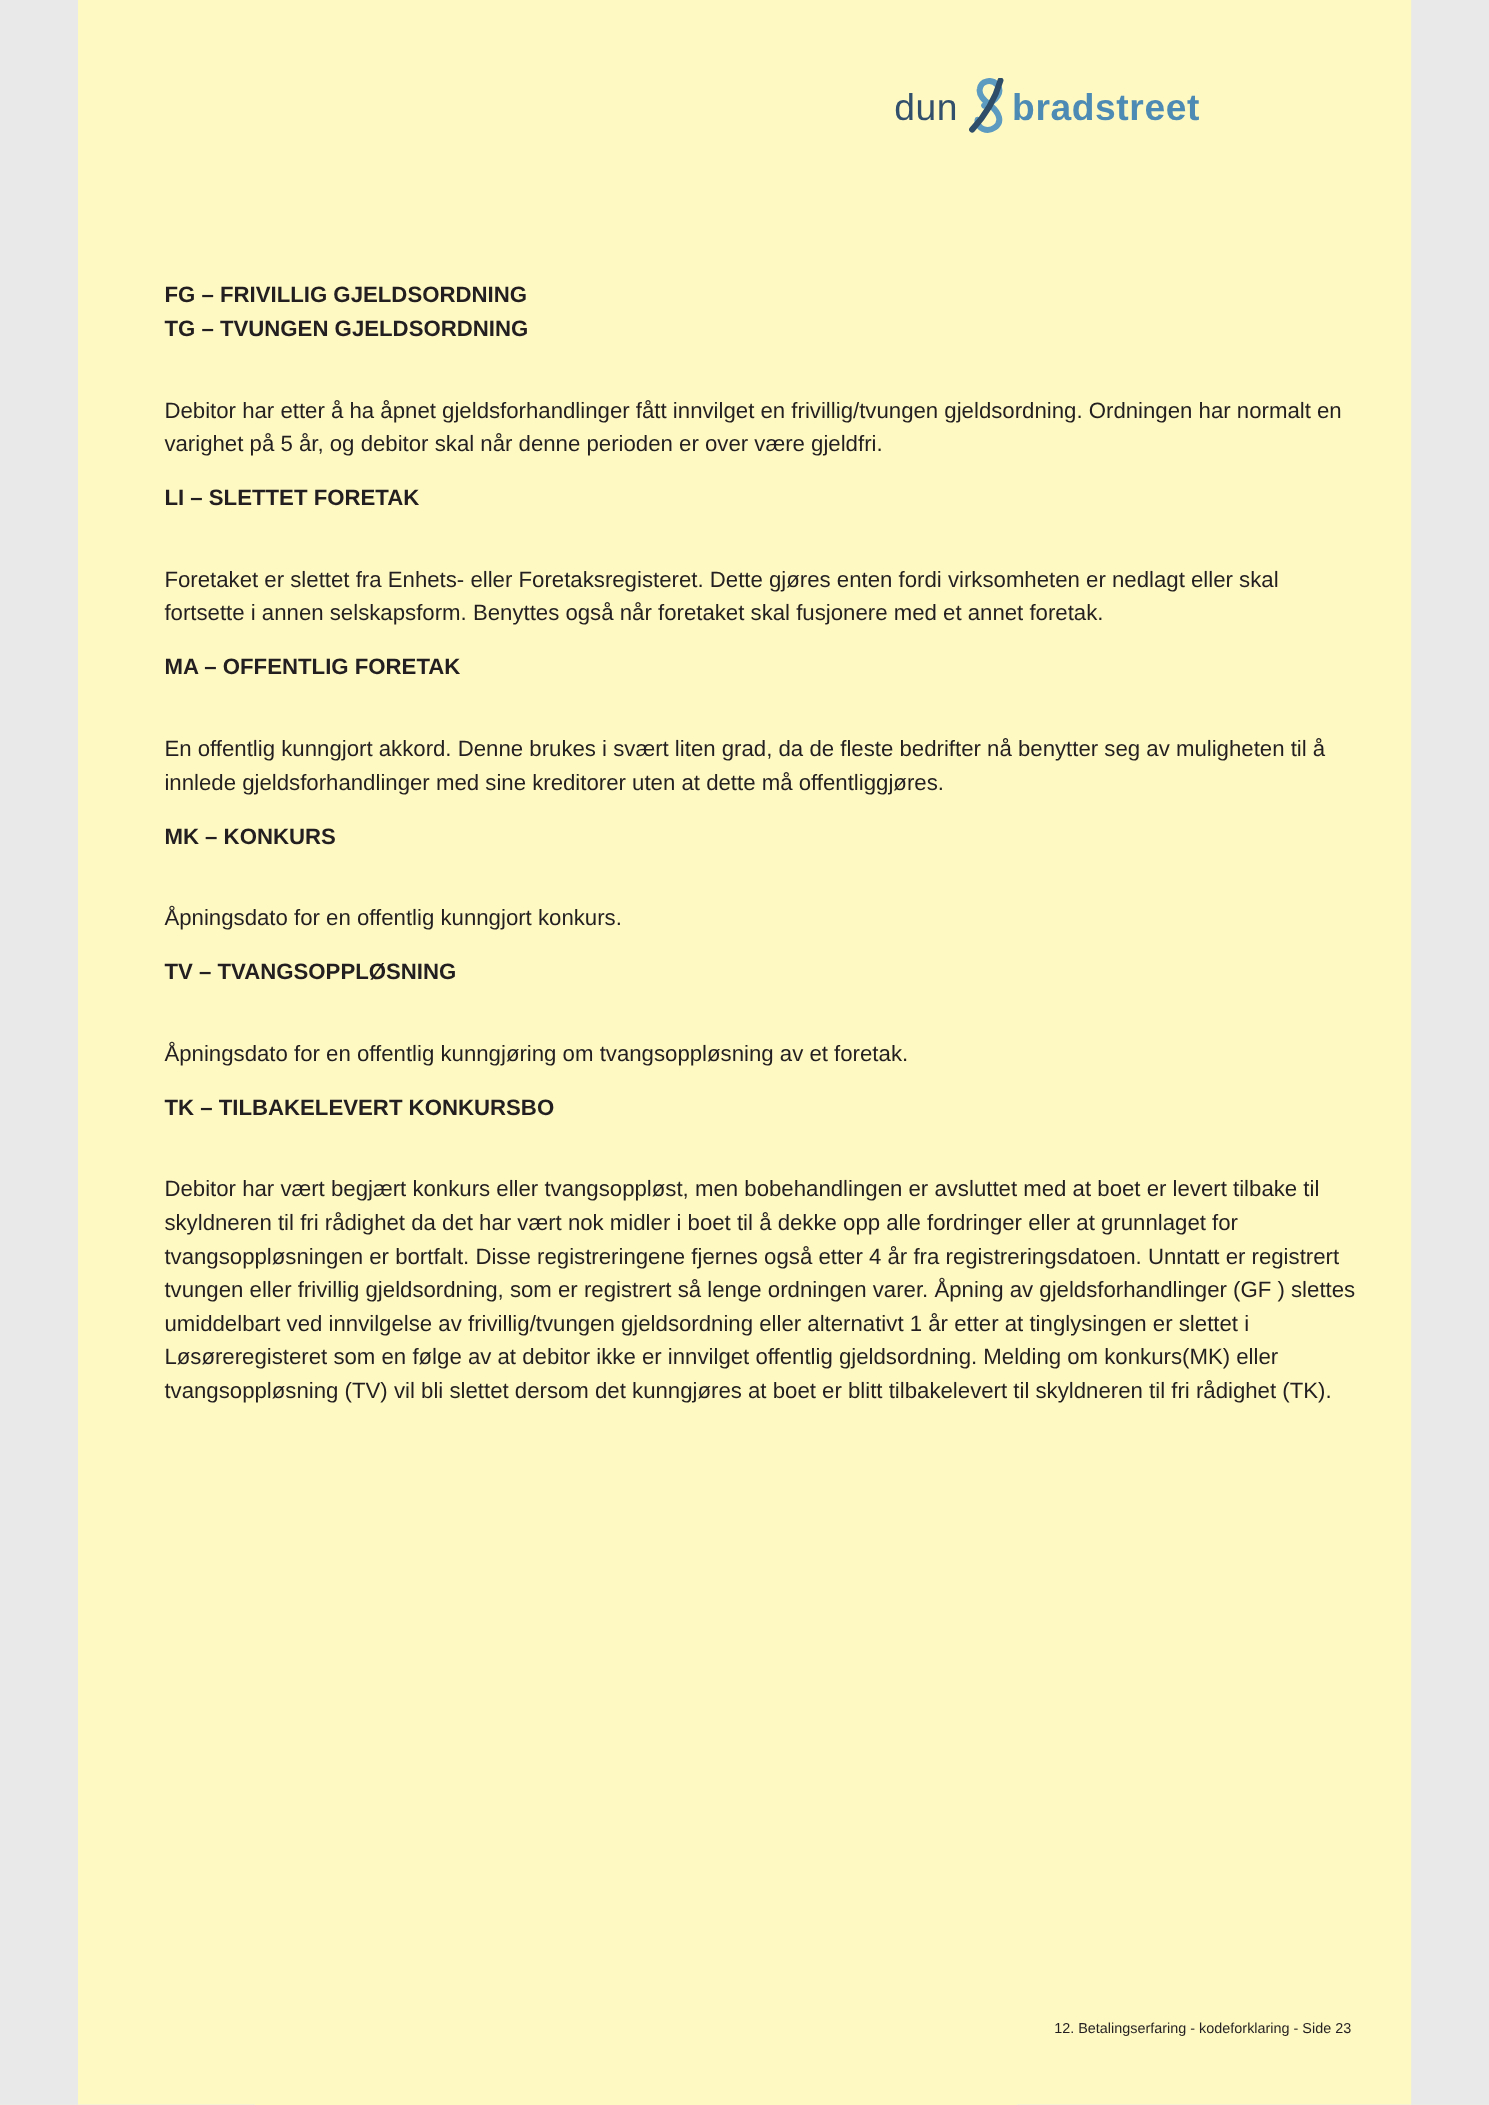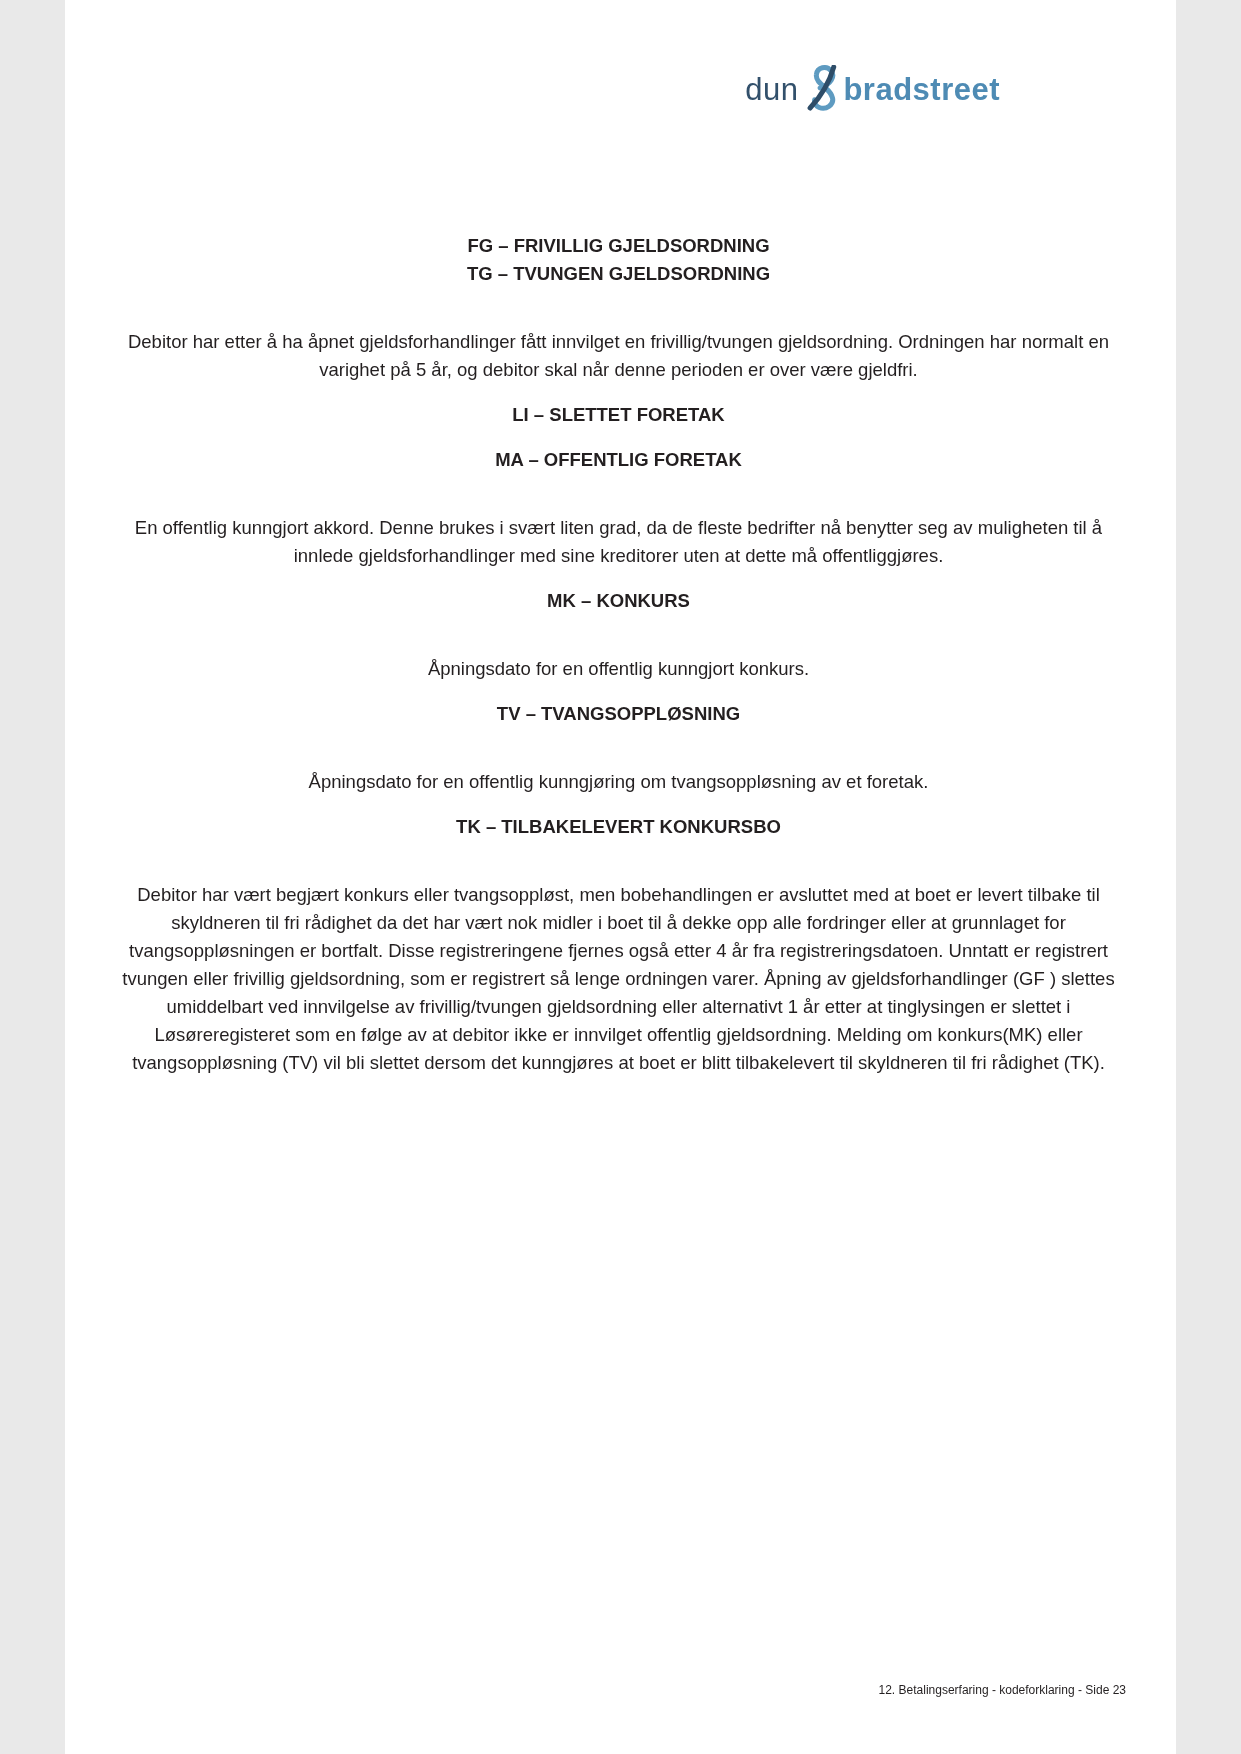--- a/index.html
+++ b/index.html
@@ -2,21 +2,21 @@
 <html lang="no"><head>
 <meta charset="utf-8">
 <style>
   * { margin: 0; padding: 0; box-sizing: border-box; }
   html, body { background: #e9e9e9; }
   .page {
     position: relative;
     width: 1111px;
     height: 1754px;
     margin: 0 auto;
-    background: #ffffff;
+    background: #fef9c3;
     font-family: "Liberation Sans", sans-serif;
     color: #231f20;
     overflow: hidden;
   }
 
   
   .logo {
     position: absolute;
     top: 64px;
     right: 176px;
@@ -35,23 +35,22 @@
     font-weight: 700;
     letter-spacing: 0.5px;
     color: #4e8bb4;
   }
   .logo-amp-svg { height: 46px; width: 40px; margin: 0 2px 4px 3px; }
 
   
   .content {
     position: absolute;
     top: 232px;
-    left: 56px;
+    left: 72px;
     width: 995px;
-    text-align: center;
   }
   .section { margin: 0 0 17px 0; }
   .section-heading {
     font-size: 18.5px;
     line-height: 28px;
     font-weight: 700;
     color: #231f20;
   }
   .section-body {
     font-size: 18.5px;
@@ -90,20 +89,21 @@
   <main class="content">
 
     <section class="section">
       <h3 class="section-heading">FG – FRIVILLIG GJELDSORDNING</h3>
       <h3 class="section-heading">TG – TVUNGEN GJELDSORDNING</h3>
       <p class="section-body">Debitor har etter å ha åpnet gjeldsforhandlinger fått innvilget en frivillig/tvungen gjeldsordning. Ordningen har normalt en varighet på 5 år, og debitor skal når denne perioden er over være gjeldfri.</p>
     </section>
 
     <section class="section">
       <h3 class="section-heading">LI – SLETTET FORETAK</h3>
+      <p class="section-body">Foretaket er slettet fra Enhets- eller Foretaksregisteret. Dette gjøres enten fordi virksomheten er nedlagt eller skal fortsette i annen selskapsform. Benyttes også når foretaket skal fusjonere med et annet foretak.</p>
     </section>
 
     <section class="section">
       <h3 class="section-heading">MA – OFFENTLIG FORETAK</h3>
       <p class="section-body">En offentlig kunngjort akkord. Denne brukes i svært liten grad, da de fleste bedrifter nå benytter seg av muligheten til å innlede gjeldsforhandlinger med sine kreditorer uten at dette må offentliggjøres.</p>
     </section>
 
     <section class="section">
       <h3 class="section-heading">MK – KONKURS</h3>
       <p class="section-body">Åpningsdato for en offentlig kunngjort konkurs.</p>

